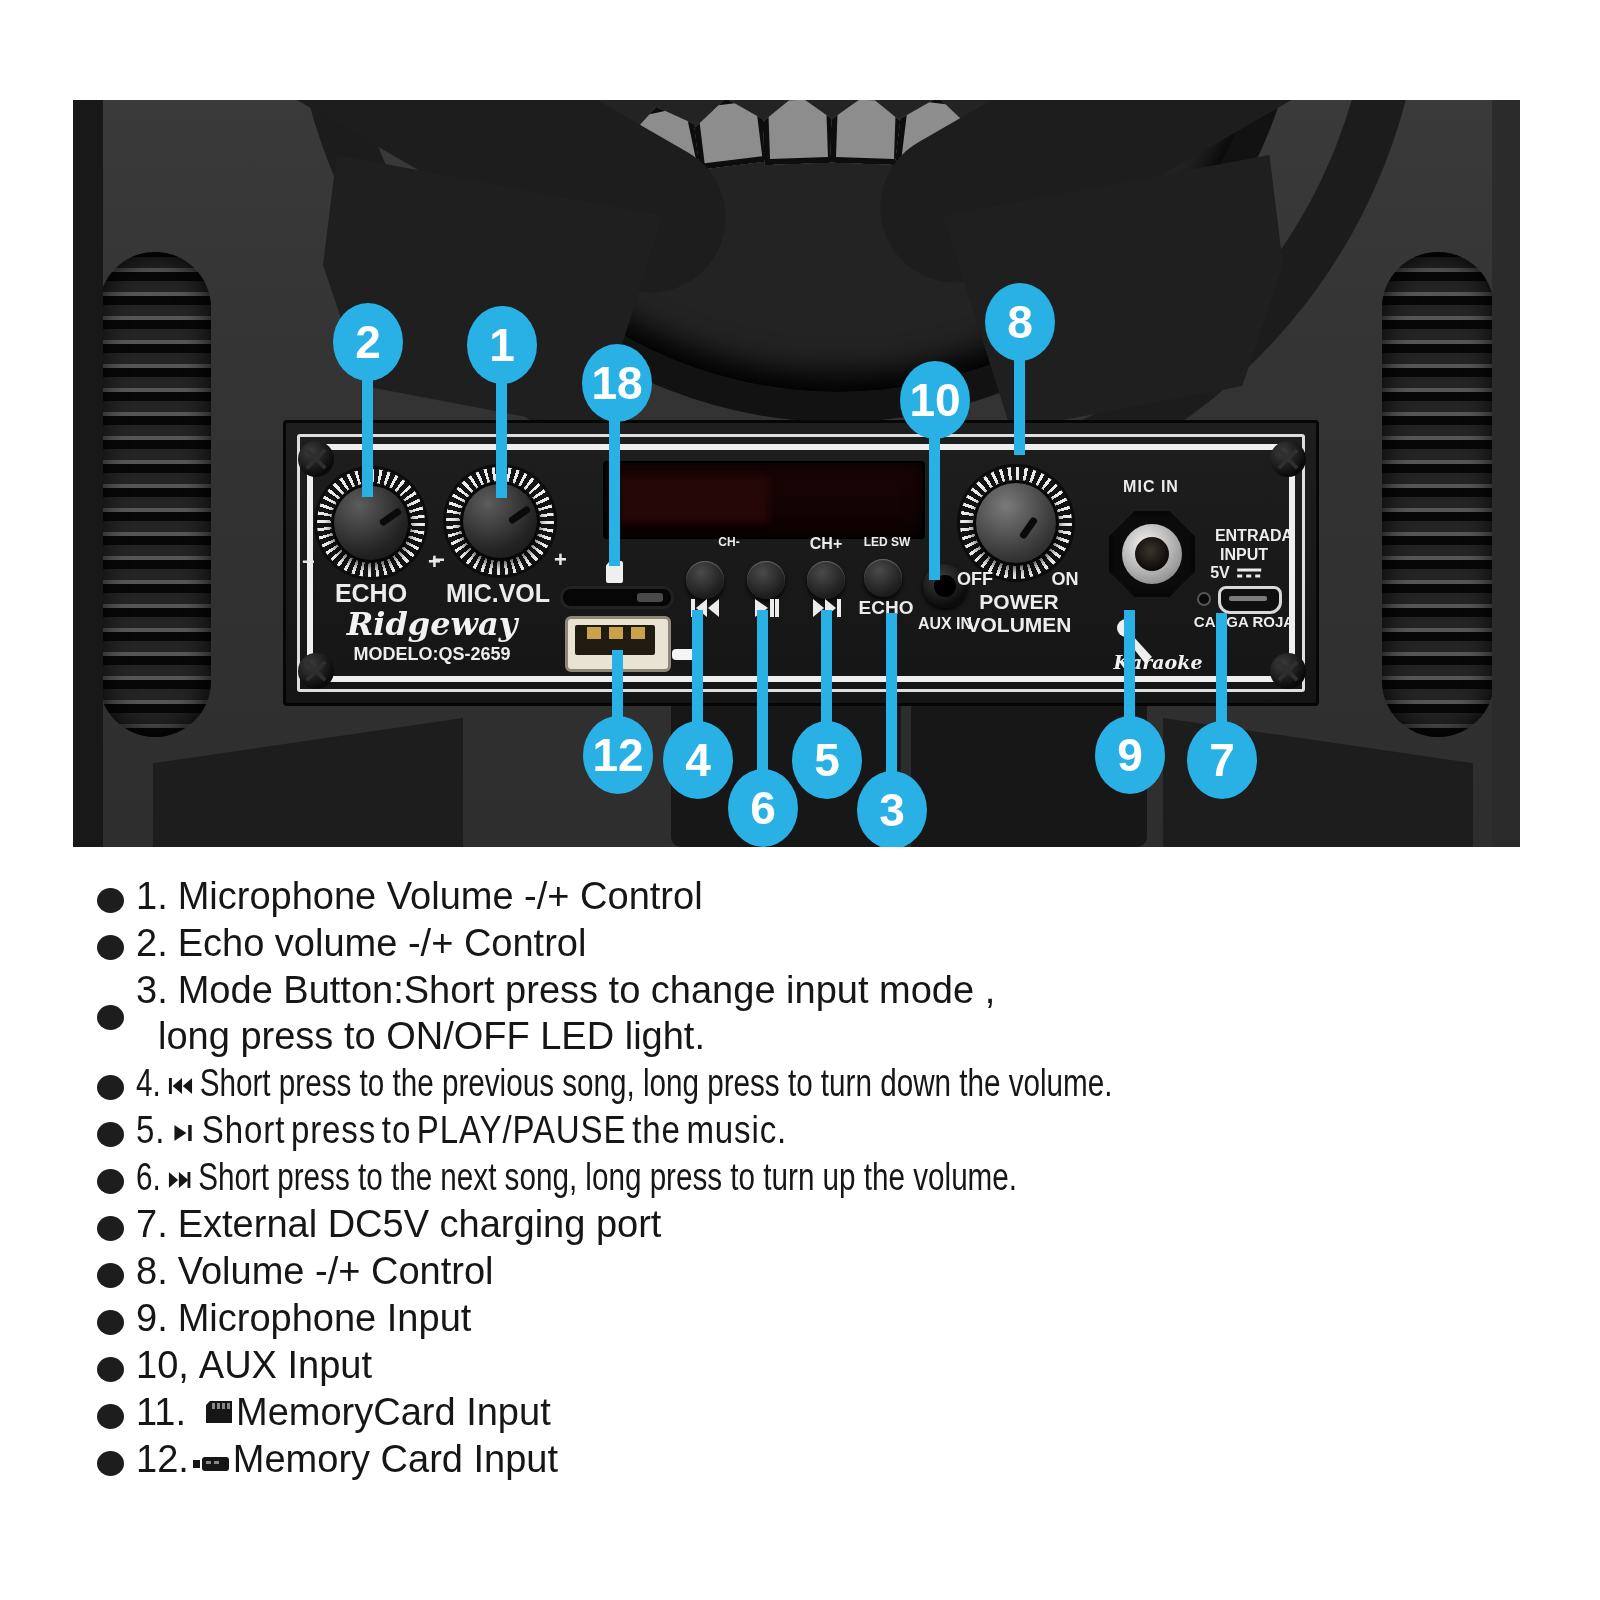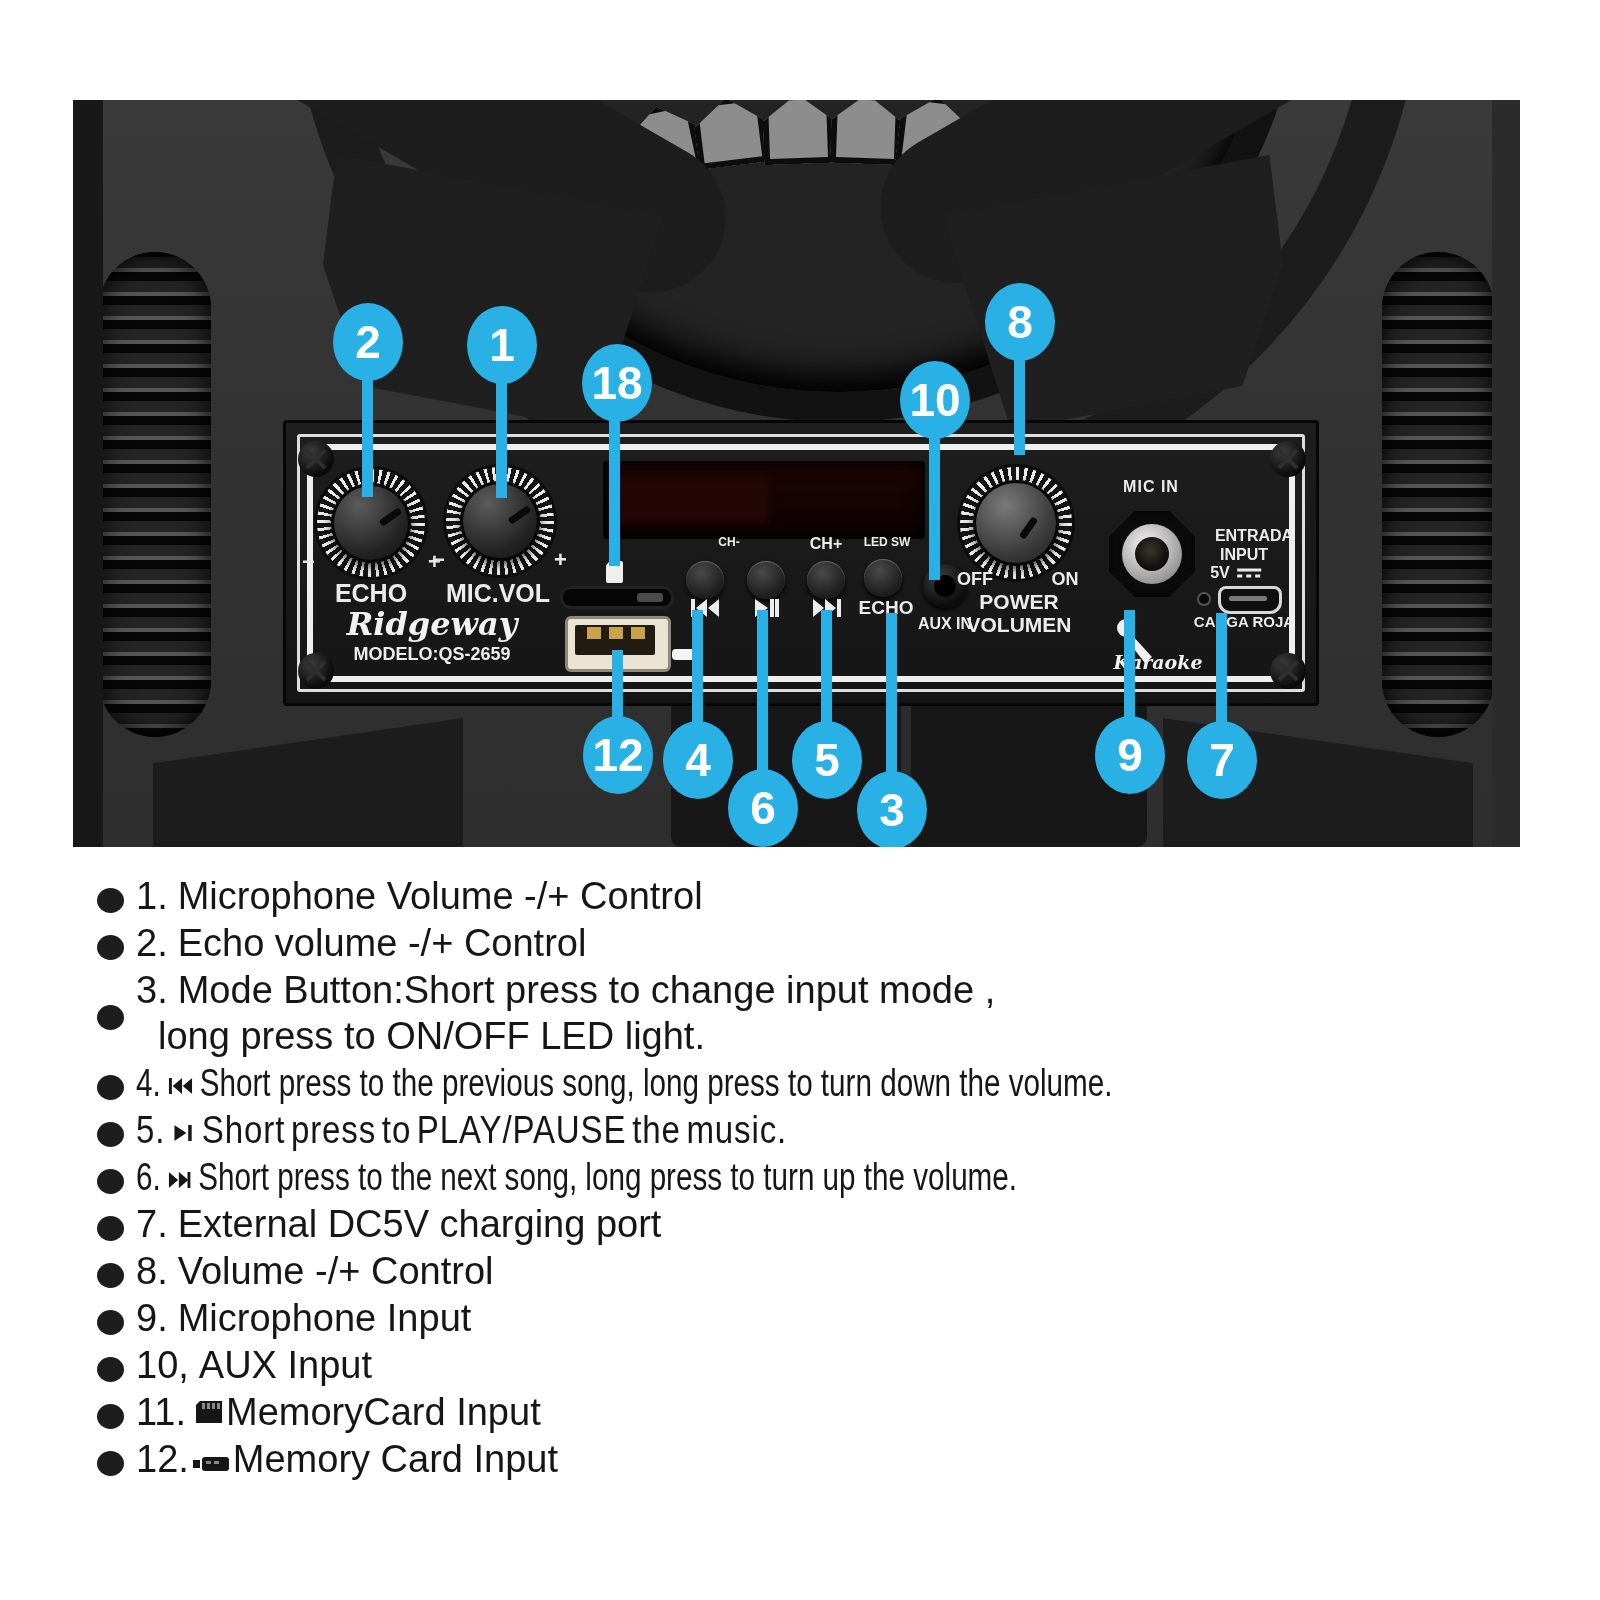--- a/index.html
+++ b/index.html
@@ -357,21 +357,21 @@
       <div class="lcontent"><span class="lnum">9.</span><span>Microphone Input</span></div>
     </div>
 
     <div class="lrow">
       <span class="bullet"></span>
       <div class="lcontent"><span class="lnum">10,</span><span>AUX Input</span></div>
     </div>
 
     <div class="lrow">
       <span class="bullet"></span>
-      <div class="lcontent"><span class="lnum" style="margin-right:8px">11.</span><span class="licon" style="margin-right:2px"><svg width="30" height="26" viewBox="0 0 30 26">
+      <div class="lcontent"><span class="lnum" style="margin-right:18px">11.</span><span class="licon" style="margin-right:2px"><svg width="30" height="26" viewBox="0 0 30 26">
               <path d="M6 2 L28 2 L28 24 L2 24 L2 6 Z" fill="#161616"></path>
               <rect x="8" y="4" width="3" height="6" fill="#888"></rect>
               <rect x="13" y="4" width="3" height="6" fill="#888"></rect>
               <rect x="18" y="4" width="3" height="6" fill="#888"></rect>
               <rect x="23" y="4" width="3" height="6" fill="#888"></rect>
             </svg></span><span>MemoryCard Input</span></div>
     </div>
 
     <div class="lrow">
       <span class="bullet"></span>

